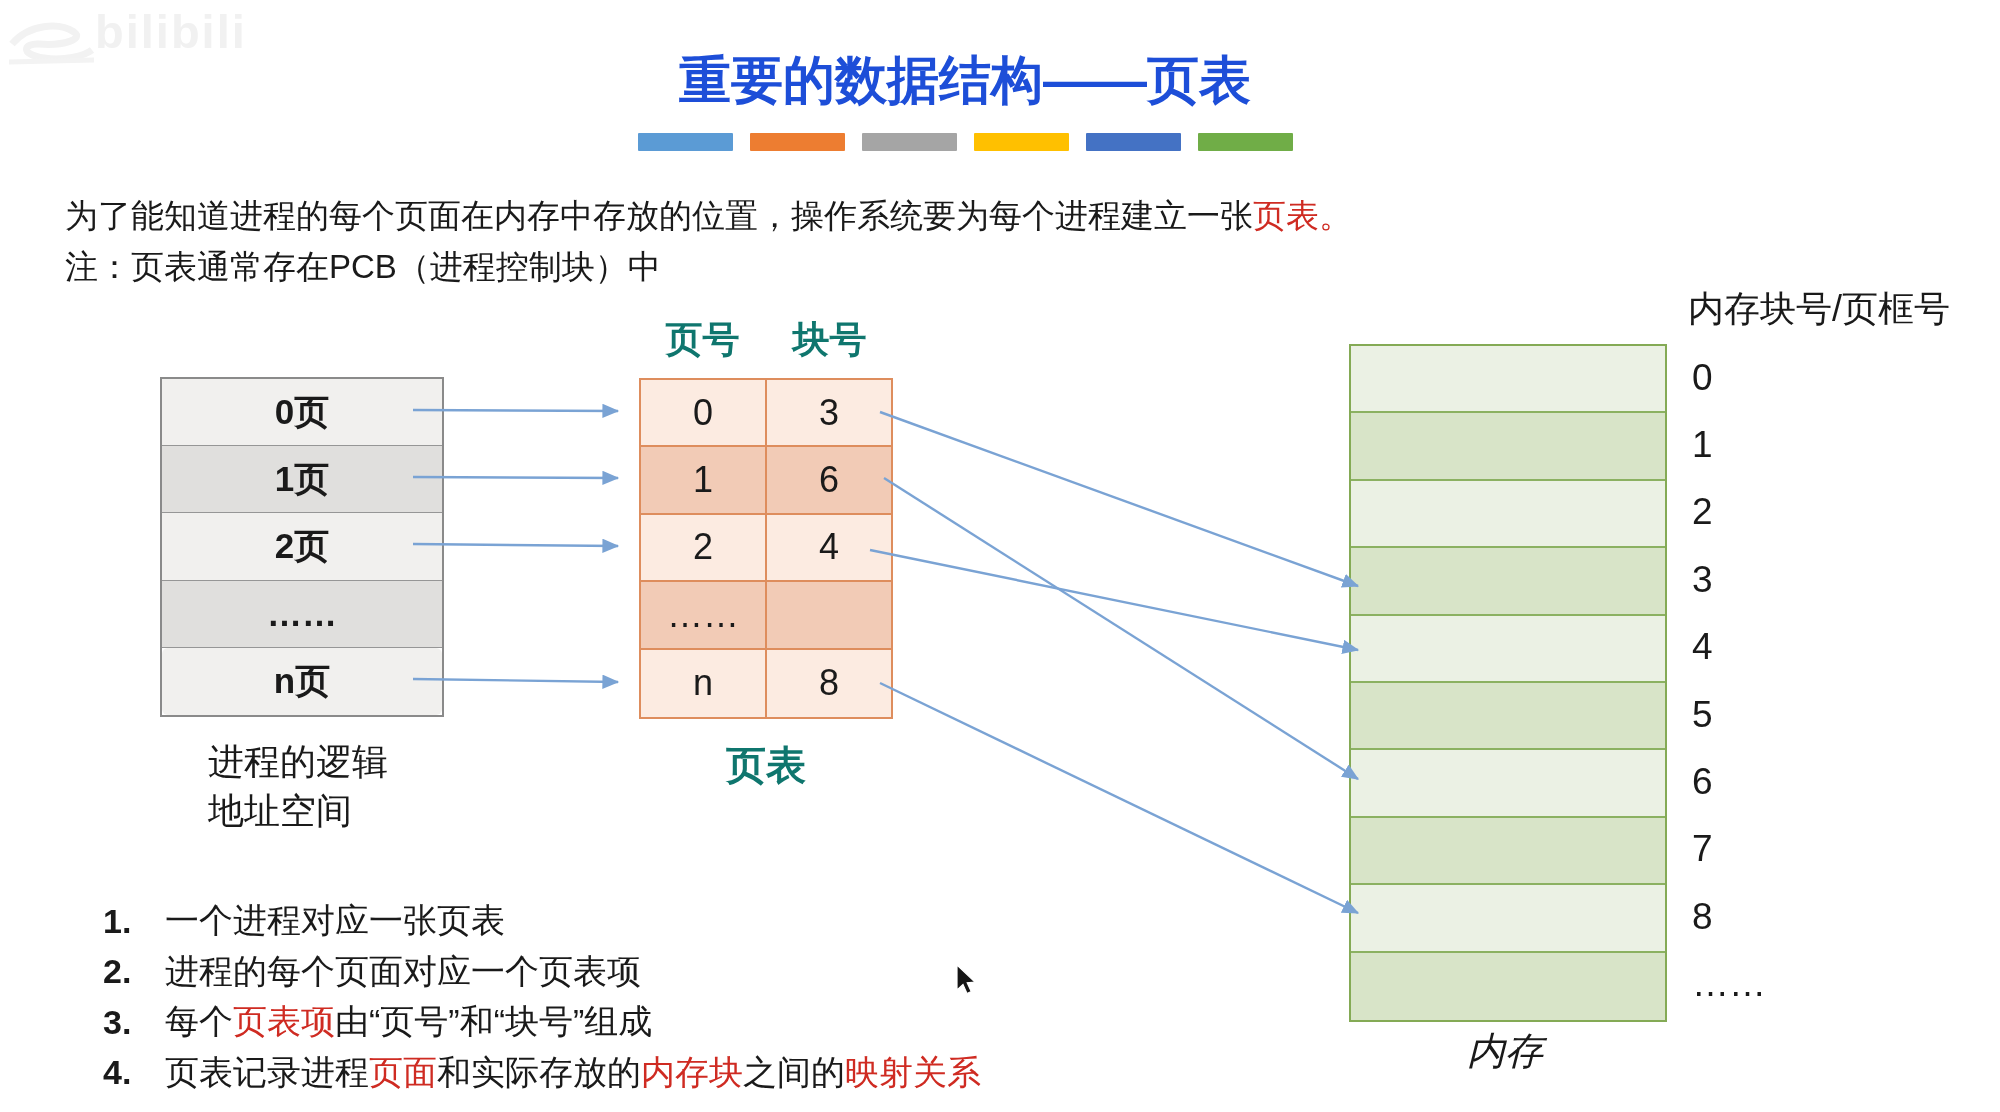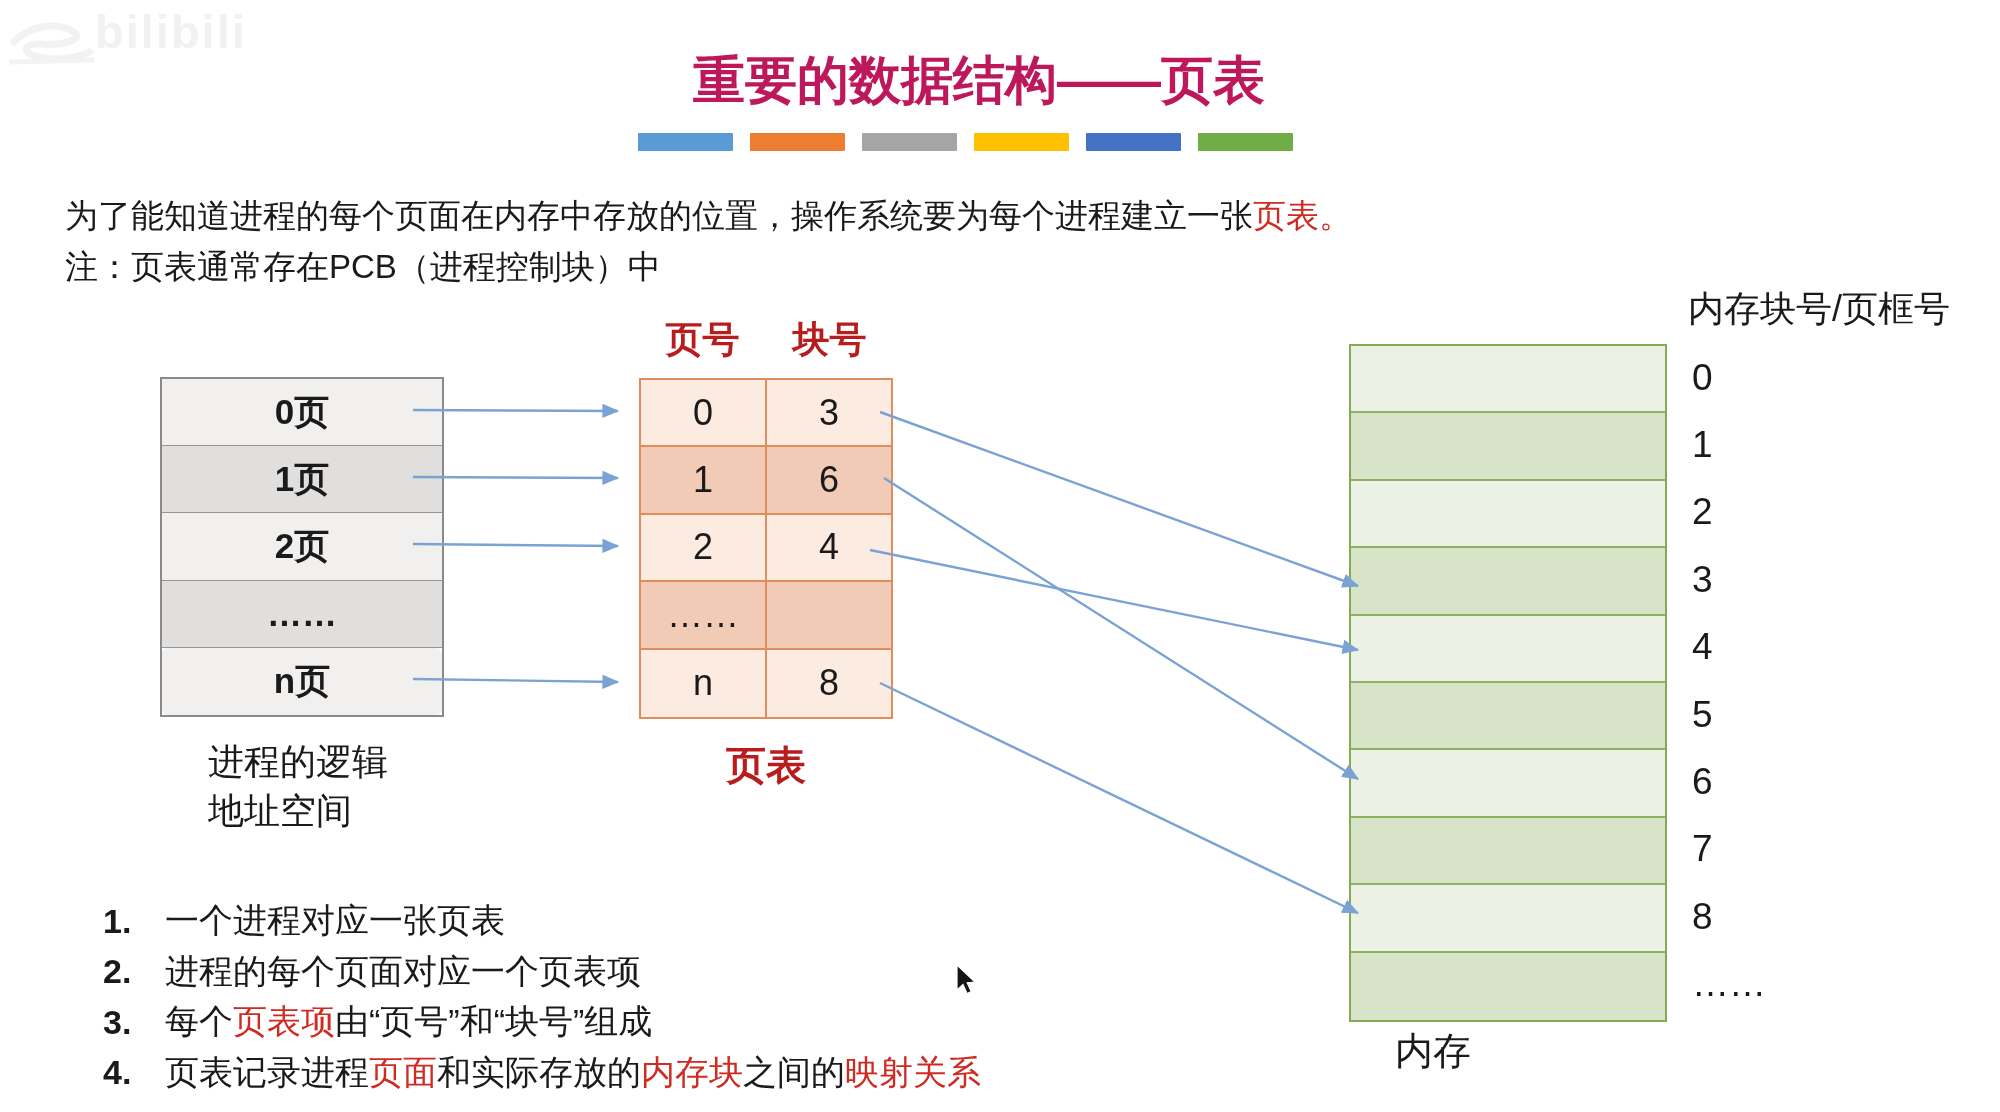--- a/index.html
+++ b/index.html
@@ -6,28 +6,28 @@
   .canvas{position:relative;width:2000px;height:1112px;background:#ffffff;overflow:hidden;
           font-family:"Liberation Sans","DejaVu Sans",sans-serif;color:#1a1a1a;}
 
   
   .watermark{position:absolute;left:95px;top:4px;font-size:47px;font-weight:bold;
              color:#f1f1f1;letter-spacing:2px;}
   .scribble{position:absolute;left:4px;top:14px;}
 
   
   .title{position:absolute;left:0;top:46px;width:1930px;text-align:center;
-         font-size:52px;font-weight:bold;color:#be185d;padding-left:14px;}
+         font-size:52px;font-weight:bold;color:#1d4ed8;}
   .bars{position:absolute;left:0;top:133px;width:1930px;display:flex;justify-content:center;gap:17px;}
   .bars span{display:block;width:95px;height:18px;border-radius:1px;}
 
   
   .intro{position:absolute;left:65px;top:190px;font-size:33px;line-height:51px;white-space:nowrap;}
   .red{color:#cf2b22;}
-  .red-label{color:#b91c1c;}
+  .red-label{color:#0f766e;}
 
   
   .ltable{position:absolute;left:160px;top:377px;width:284px;border:2px solid #8a8a8a;box-sizing:border-box;font-weight:bold;}
   .lrow{height:67.2px;box-sizing:border-box;border-bottom:1px solid #969696;
         display:flex;align-items:center;justify-content:center;font-size:35px;}
   .lrow:last-child{border-bottom:none;border-radius:6px;}
   .lrow:nth-child(odd){background:#f1f0ee;}
   .lrow:nth-child(even){background:#e0dfdd;}
   .lcaption{position:absolute;left:182px;top:737px;font-size:36px;line-height:49px;margin-left:26px;}
 
@@ -46,21 +46,21 @@
 
   
   .mtable{position:absolute;left:1349px;top:344px;width:318px;border:2px solid #84aa55;box-sizing:border-box;}
   .mrow{height:67.4px;box-sizing:border-box;border-bottom:2px solid #8bb161;}
   .mrow:last-child{border-bottom:none;}
   .mrow:nth-child(odd){background:#ebf1e4;}
   .mrow:nth-child(even){background:#d8e4c8;}
   .mlabels{position:absolute;left:1692px;top:344px;}
   .mlabel{height:67.4px;display:flex;align-items:center;font-size:37px;}
   .mheader{position:absolute;left:1688px;top:285px;font-size:36px;}
-  .mcaption{position:absolute;left:1274px;top:1026px;width:318px;text-align:center;font-size:38px;}
+  .mcaption{position:absolute;left:1346px;top:1026px;width:318px;text-align:center;font-size:38px;font-style:italic;}
 
   
   .notes{position:absolute;left:103px;top:896px;}
   .note{display:flex;height:50.5px;align-items:center;font-size:34px;white-space:nowrap;}
   .note .num{width:43px;font-weight:600;}
   .note .txt{margin-left:19px;text-align:center;}
 
   .overlay{position:absolute;left:0;top:0;pointer-events:none;}
   .cursor{position:absolute;left:956px;top:964px;}
 </style>

